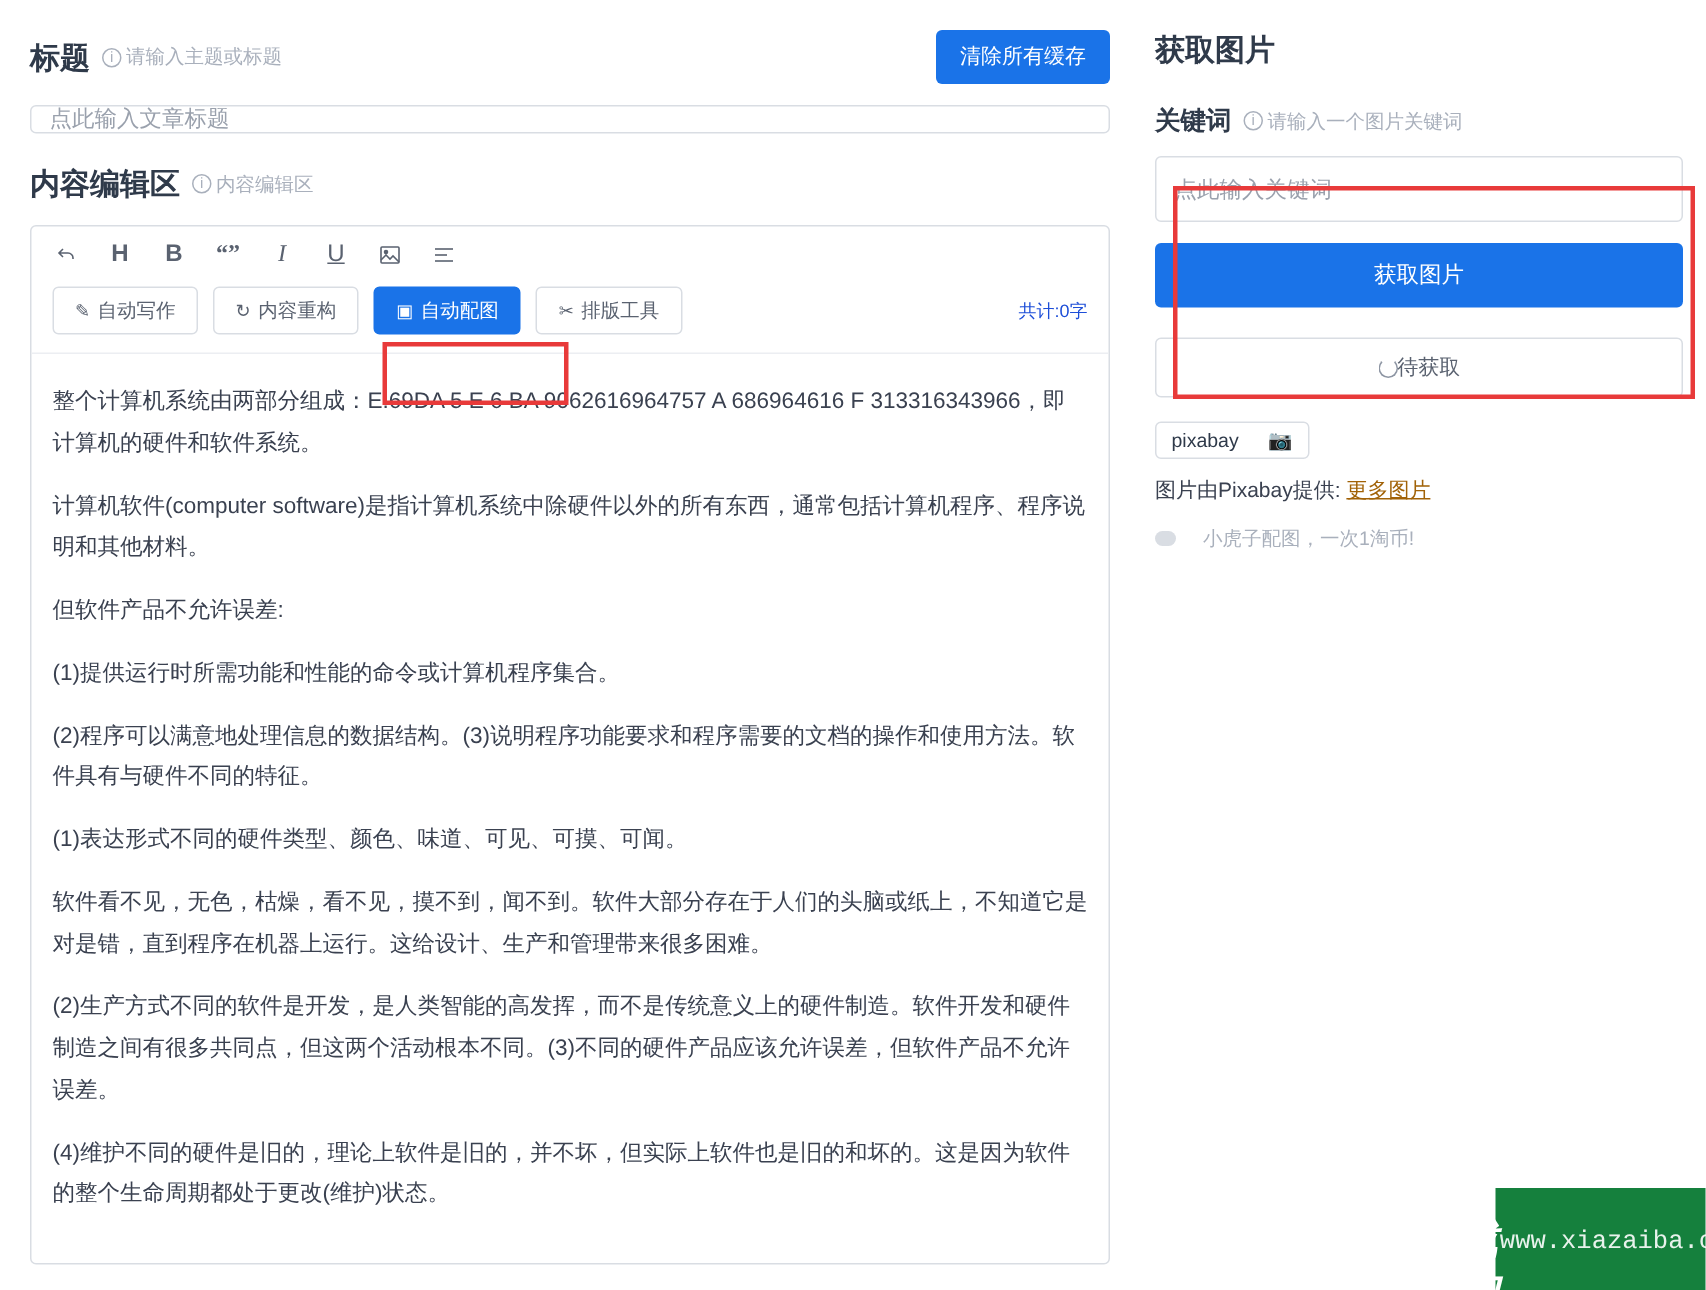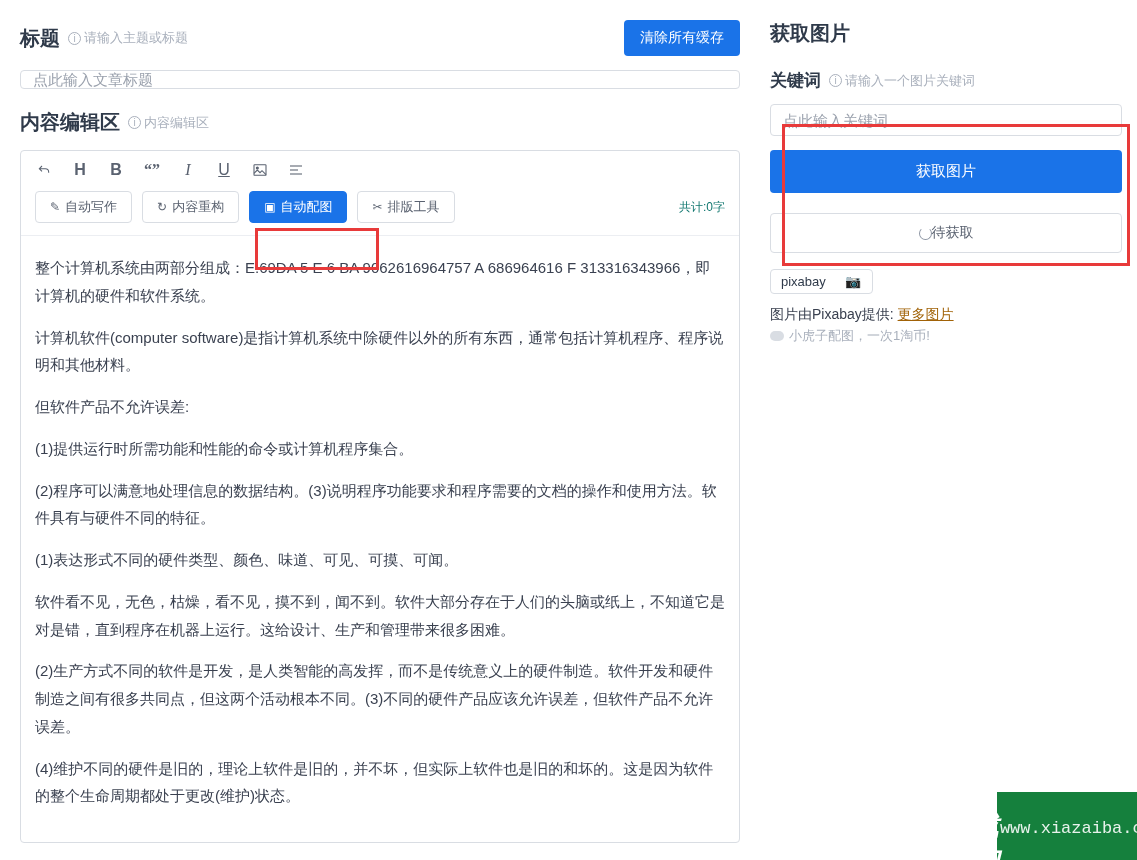--- a/index.html
+++ b/index.html
@@ -128,21 +128,21 @@
       display: flex;
       align-items: center;
       gap: 10px;
       padding: 6px 14px 12px;
       border-bottom: 1px solid #eceef2;
       position: relative;
     }
     .word-count {
       margin-left: auto;
       font-size: 12px;
-      color: #0f766e;
+      color: #1d4ed8;
     }
     .highlight-box {
       position: absolute;
       border: 3px solid #e83a3a;
       background: transparent;
       pointer-events: none;
     }
     .highlight-auto-image {
       left: 255px;
       top: 228px;
@@ -155,21 +155,21 @@
       overflow-y: auto;
       color: #3a4150;
       font-size: 15px;
       line-height: 1.85;
     }
     .editor-content p {
       margin-bottom: 14px;
     }
     .keyword-input {
       width: 100%;
-      height: 32px;
+      height: 44px;
       padding: 0 12px;
       border: 1px solid #d9dde3;
       border-radius: 4px;
       font-size: 15px;
       margin-bottom: 14px;
     }
     .keyword-input::placeholder { color: #9aa1ad; }
     .highlight-side {
       left: 782px;
       top: 124px;
@@ -214,26 +214,26 @@
     .pixabay-badge .camera {
       font-size: 13px;
     }
     .provider-line {
       margin-top: 12px;
       font-size: 14px;
       color: #3a4150;
     }
     .provider-line a { color: #a16207; text-decoration: underline; }
     .tip-line {
-      margin-top: 3px;
+      margin-top: 14px;
       font-size: 13px;
       color: #a9b0bc;
       display: flex;
       align-items: center;
-      gap: 5px;
+      gap: 18px;
     }
     .cloud-icon {
       width: 14px; height: 10px;
       background: #d9dde3;
       border-radius: 6px;
       position: relative;
     }
     .watermark {
       position: absolute;
       right: 0;

